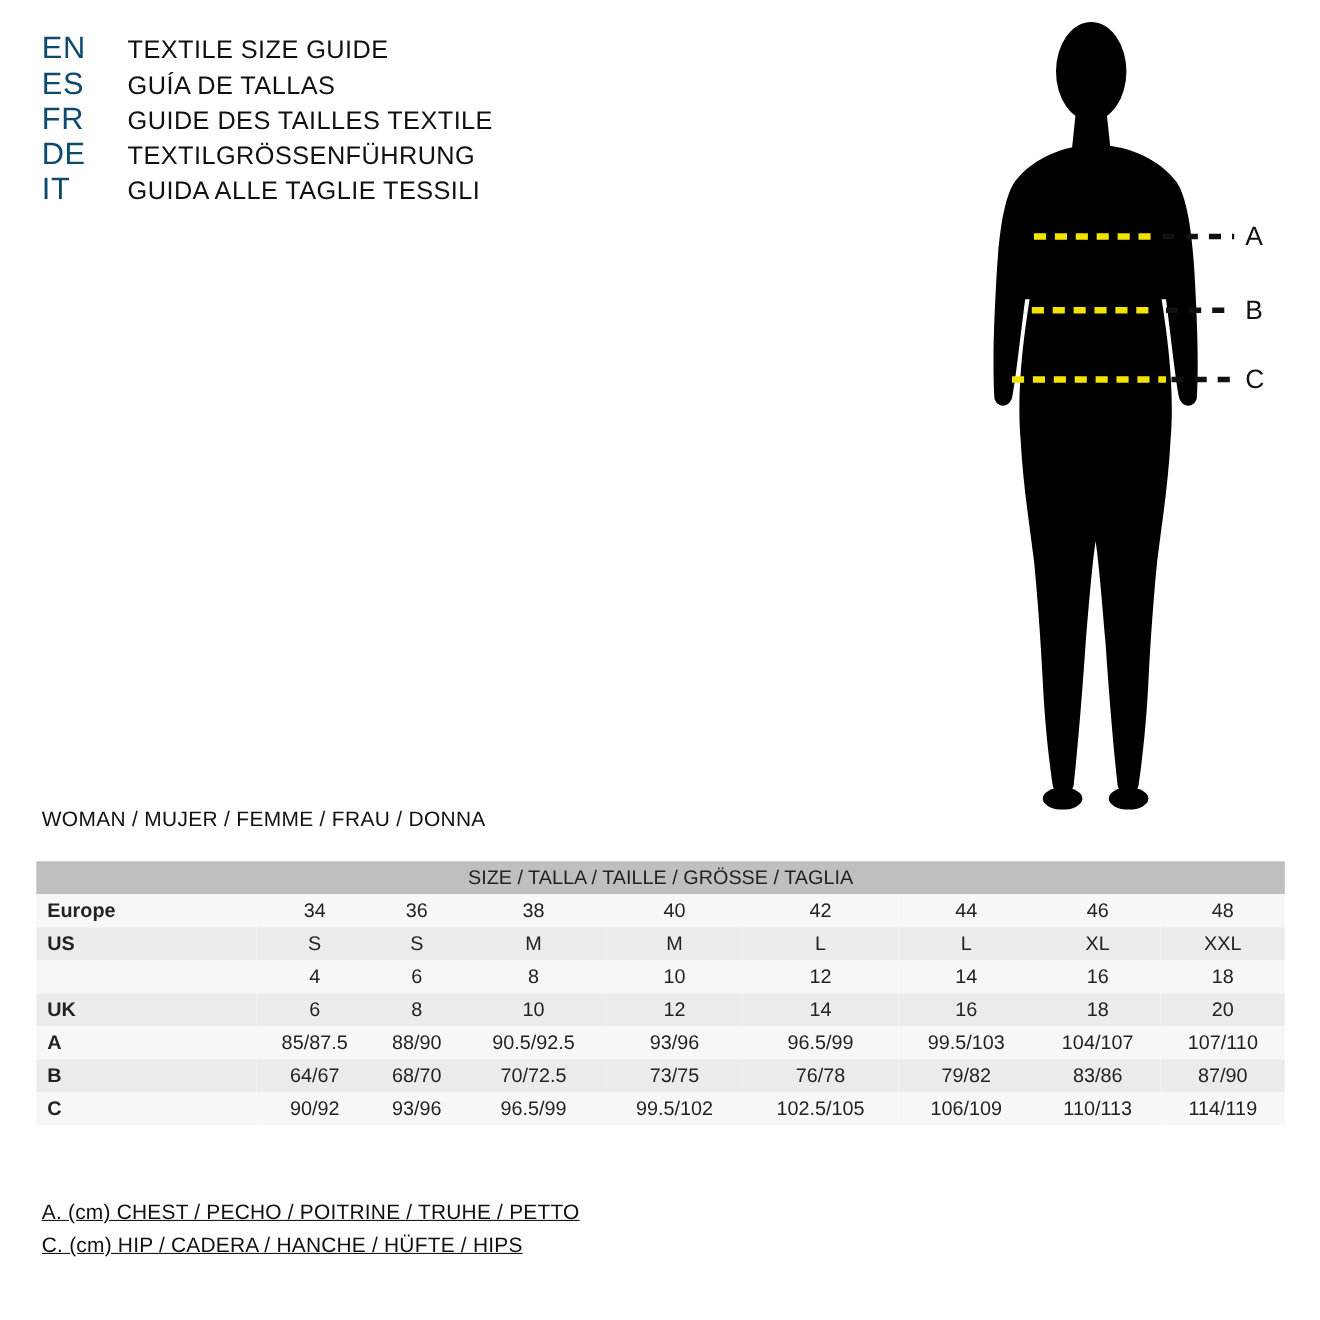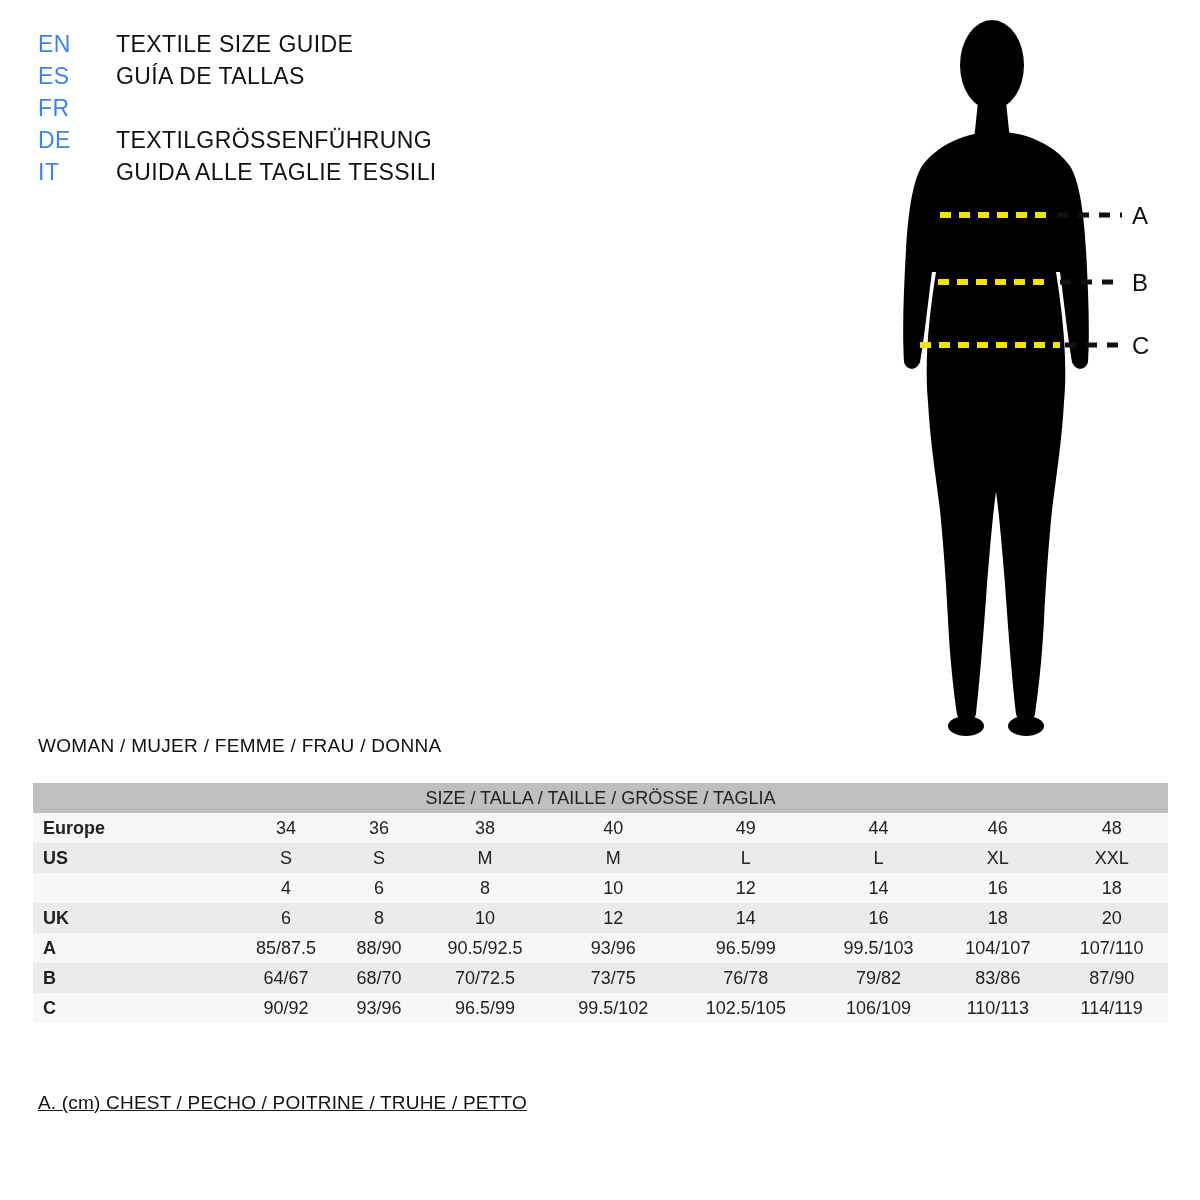--- a/index.html
+++ b/index.html
@@ -24,23 +24,23 @@
     width: 600px;
   }
   .lang-row {
     display: flex;
     align-items: baseline;
     height: 32px;
     line-height: 32px;
   }
   .lang-code {
     width: 78px;
-    font-size: 23px;
+    font-size: 28px;
     letter-spacing: 0.5px;
-    color: #3b82f6;
+    color: #0c4a6e;
   }
   .lang-text {
     font-size: 23px;
     letter-spacing: 0.4px;
     color: #111111;
     white-space: nowrap;
   }
 
   
   #figure-area {
@@ -129,20 +129,21 @@
   <div class="lang-row">
     <div class="lang-code">EN</div>
     <div class="lang-text">TEXTILE SIZE GUIDE</div>
   </div>
   <div class="lang-row">
     <div class="lang-code">ES</div>
     <div class="lang-text">GUÍA DE TALLAS</div>
   </div>
   <div class="lang-row">
     <div class="lang-code">FR</div>
+    <div class="lang-text">GUIDE DES TAILLES TEXTILE</div>
   </div>
   <div class="lang-row">
     <div class="lang-code">DE</div>
     <div class="lang-text">TEXTILGRÖSSENFÜHRUNG</div>
   </div>
   <div class="lang-row">
     <div class="lang-code">IT</div>
     <div class="lang-text">GUIDA ALLE TAGLIE TESSILI</div>
   </div>
 </div>
@@ -207,21 +208,21 @@
     <tr class="band-head">
       <td colspan="9">SIZE / TALLA / TAILLE / GRÖSSE / TAGLIA</td>
     </tr>
 
     <tr class="shade-b">
       <td class="rowhead">Europe</td>
       <td>34</td>
       <td>36</td>
       <td>38</td>
       <td>40</td>
-      <td>49</td>
+      <td>42</td>
       <td>44</td>
       <td>46</td>
       <td>48</td>
     </tr>
 
     <tr class="shade-a">
       <td class="rowhead">US</td>
       <td>S</td>
       <td>S</td>
       <td>M</td>
@@ -289,13 +290,14 @@
       <td>102.5/105</td>
       <td>106/109</td>
       <td>110/113</td>
       <td>114/119</td>
     </tr>
   </tbody>
 </table>
 
 <div id="footnotes">
   <div class="footnote">A. (cm) CHEST / PECHO / POITRINE / TRUHE / PETTO</div>
+  <div class="footnote">C. (cm) HIP / CADERA / HANCHE / HÜFTE / HIPS</div>
 </div>
 
 </body></html>

